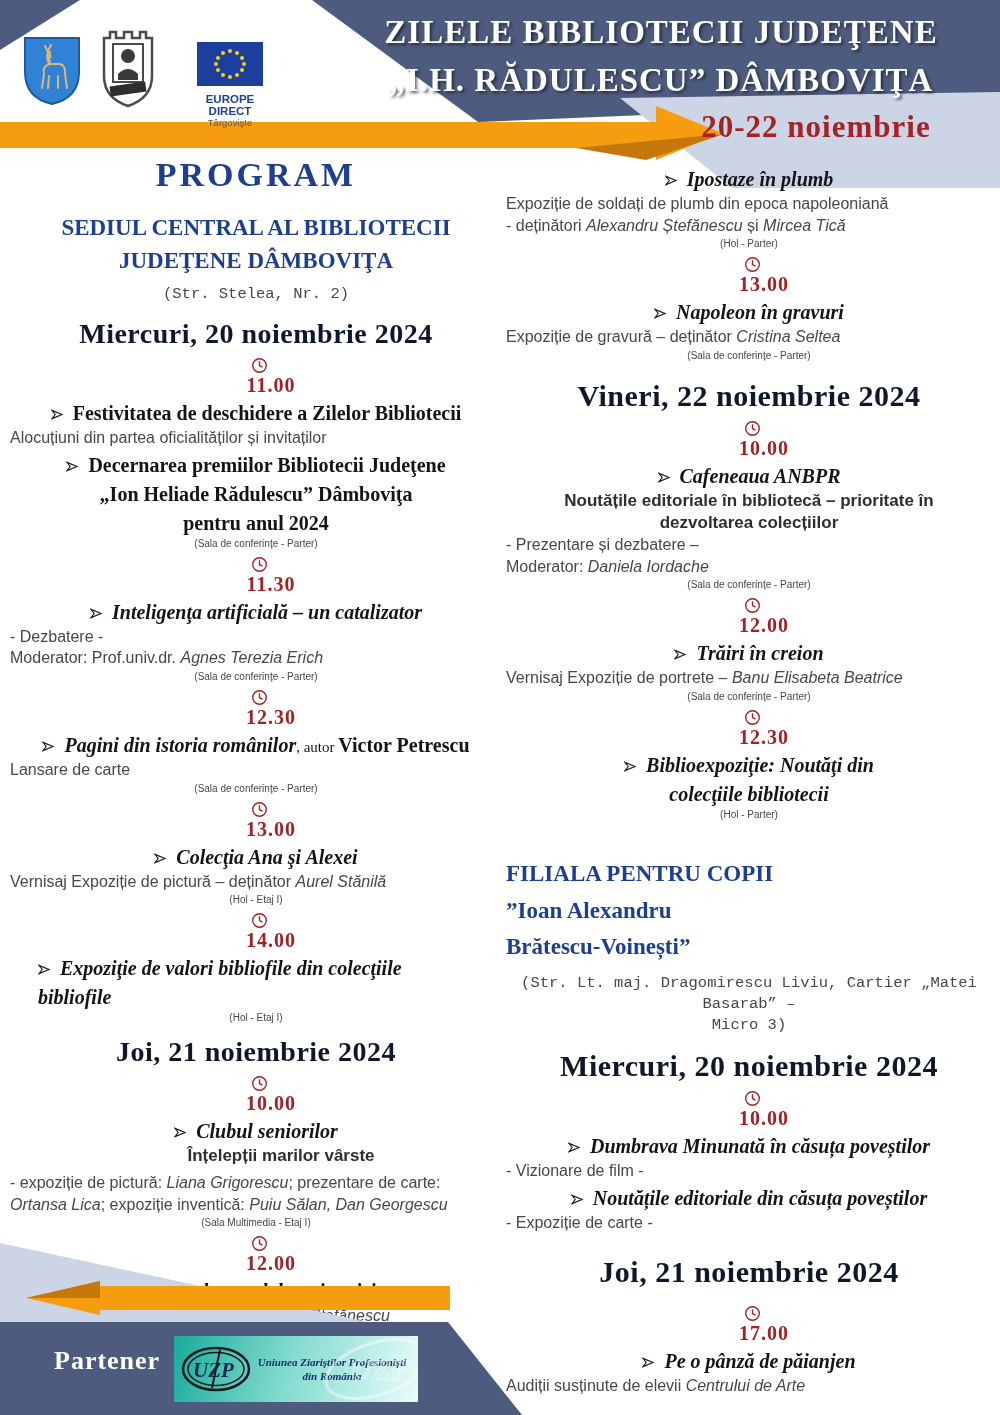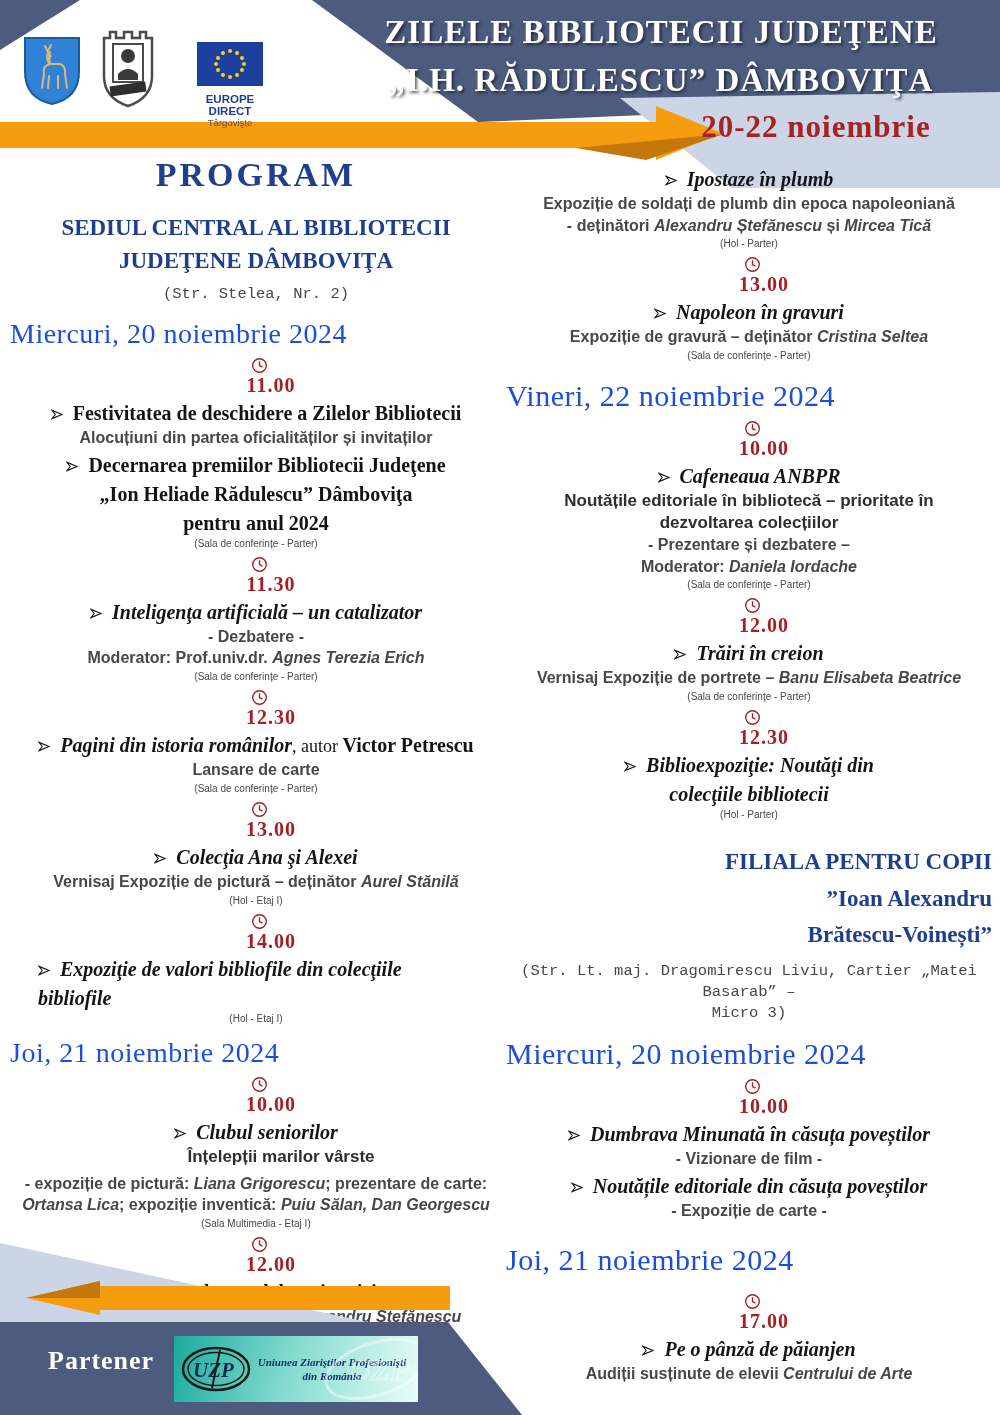--- a/index.html
+++ b/index.html
@@ -25,44 +25,44 @@
   
   .logo{position:absolute;}
   .ed-txt{font-family:"Liberation Sans",sans-serif;font-weight:bold;color:#1d3f8e;font-size:11.5px;margin-top:3px;}
   .ed-sub{font-family:"Liberation Sans",sans-serif;color:#555;font-size:9.5px;}
   
   .col{position:absolute;top:152px;}
   .col-left{left:10px;width:492px;}
   .col-right{left:506px;width:486px;}
   .program{font-size:34px;letter-spacing:3px;color:#1d3f8e;text-align:center;font-weight:bold;margin:4px 0 18px;}
   .venue{font-size:23px;color:#1d3f8e;text-align:center;font-weight:bold;line-height:1.42;}
-  .venue2{font-size:23px;color:#1d3f8e;text-align:right;font-weight:bold;line-height:1.6;margin-top:24px;}
+  .venue2{font-size:23px;color:#1d3f8e;text-align:left;font-weight:bold;line-height:1.6;margin-top:36px;}
   .addr{font-family:Liberation Mono, monospace;font-size:15.5px;color:#474747;text-align:center;margin:7px 0 8px;line-height:1.35;}
-  .day{font-size:28px;color:#1d4ed8;font-weight:normal;margin:13px 0 4px;letter-spacing:.5px;}
+  .day{font-size:28px;color:#0f172a;text-align:center;font-weight:bold;margin:13px 0 4px;letter-spacing:.5px;}
   .trow{display:flex;align-items:center;margin:7px 0 2px 6px;flex-direction:column;}
   .time{font-size:20px;font-weight:bold;color:#a32024;margin-left:24px;letter-spacing:1px;}
   .clock{width:17px;height:17px;flex:0 0 auto;}
   .et{text-align:center;font-size:20px;font-weight:bold;color:#141414;margin:3px 0 1px;line-height:1.3;}
   .it{font-style:italic;}
   .arr{width:13px;height:11px;margin-right:9px;display:inline-block;}
   .la{text-align:left;margin-left:28px;}
   .la2{text-align:left;margin-left:50px;}
-  .dt{font-family:"Liberation Sans",sans-serif;font-size:16px;color:#474747;text-align:center;line-height:1.35;margin:0;font-weight:bold;}
+  .dt{font-family:"Liberation Sans",sans-serif;font-size:16px;color:#474747;text-align:left;line-height:1.35;margin:0;}
   .loc{font-family:"Liberation Sans",sans-serif;font-size:10px;color:#474747;text-align:center;margin:2px 0 6px;}
   .bsans{font-family:"Liberation Sans",sans-serif;font-weight:bold;color:#2e2e2e;font-size:17px;text-align:center;line-height:1.3;}
   
   .bl-tri{position:absolute;left:0;top:1243px;width:372px;height:80px;background:#ccd5e6;
           clip-path:polygon(0 0,372px 80px,0 80px);}
   .b-arrow{position:absolute;left:26px;top:1281px;width:424px;height:34px;background:#f59c0f;
           clip-path:polygon(0 17px,74px 0,74px 5px,424px 5px,424px 29px,74px 29px,74px 34px);}
   .b-arrow-dark{position:absolute;left:26px;top:1281px;width:74px;height:17px;background:#c4770a;
           clip-path:polygon(0 17px,74px 0,74px 17px);}
   .footer-band{position:absolute;left:0;top:1322px;width:522px;height:93px;background:#4d5c7e;
           clip-path:polygon(0 0,448px 0,522px 93px,0 93px);}
-  .partener{position:absolute;left:48px;top:1346px;width:150px;color:#fff;font-size:26px;font-weight:bold;letter-spacing:1px;}
+  .partener{position:absolute;left:54px;top:1346px;width:150px;color:#fff;font-size:26px;font-weight:bold;letter-spacing:1px;}
   .uzp-box{position:absolute;left:174px;top:1336px;width:244px;height:66px;
            background:linear-gradient(105deg,#19ab9c 0%,#7fd9cd 45%,#eafdfa 100%);
            display:flex;align-items:center;padding:2px 6px;box-sizing:border-box;overflow:hidden;}
   .uzp-txt{font-size:11px;font-weight:bold;font-style:italic;color:#13306b;text-align:center;line-height:1.3;flex:1;}
   .uzp-water{position:absolute;right:-18px;top:2px;opacity:.45;}
 </style>
 </head>
 <body>
 
 <div class="page">
@@ -166,21 +166,21 @@
 
     <div class="trow">
       <svg class="clock" viewBox="0 0 20 20">
           <circle cx="10" cy="10" r="8" fill="none" stroke="#a32024" stroke-width="1.6"></circle>
           <path d="M10 5 V10 L13.5 12" fill="none" stroke="#a32024" stroke-width="1.6"></path>
         </svg>
       <span class="time">12.30</span>
     </div>
     <div class="et"><svg class="arr" viewBox="0 0 14 12">
           <path d="M1 1.5 L12 6 L1 10.5 L4.5 6 Z" fill="#fff" stroke="#1a1a1a" stroke-width="1.2"></path>
-        </svg><span class="it">Pagini din istoria românilor</span><span style="font-weight:normal;font-size:18px;">, autor </span><span>Victor Petrescu</span></div>
+        </svg><span class="it">Pagini din istoria românilor</span><span style="font-weight:normal;font-size:15px;">, autor </span><span>Victor Petrescu</span></div>
     <div class="dt">Lansare de carte</div>
     <div class="loc">(Sala de conferințe - Parter)</div>
 
     <div class="trow">
       <svg class="clock" viewBox="0 0 20 20">
           <circle cx="10" cy="10" r="8" fill="none" stroke="#a32024" stroke-width="1.6"></circle>
           <path d="M10 5 V10 L13.5 12" fill="none" stroke="#a32024" stroke-width="1.6"></path>
         </svg>
       <span class="time">13.00</span>
     </div>

